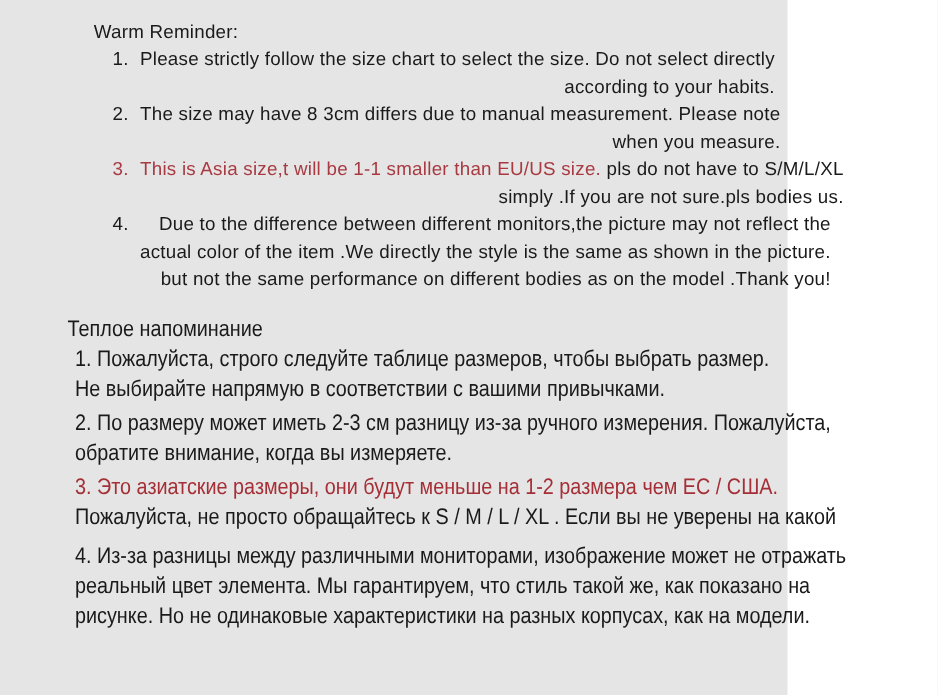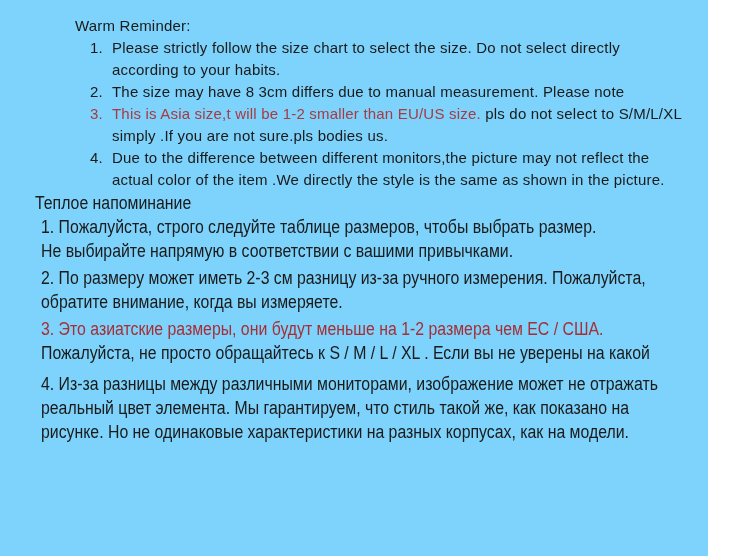--- a/index.html
+++ b/index.html
@@ -9,23 +9,23 @@
   }
   body {
     width: 750px;
     height: 556px;
     overflow: hidden;
     font-family: "Liberation Sans", sans-serif;
     color: var(--ink, #1a1a1a);
   }
   .page {
     position: relative;
-    width: 708px;
+    width: 630px;
     height: 556px;
-    background: #7dd3fc;
+    background: #e5e5e5;
   }
 
   
   .en-section {
     padding-top: 15px;
     padding-left: 75px;
     padding-right: 30px;
     font-size: 15px;
     line-height: 22px;
     letter-spacing: 0.2px;
@@ -39,29 +39,29 @@
   }
   .en-item {
     display: flex;
     align-items: flex-start;
   }
   .en-num {
     width: 22px;
     flex: 0 0 22px;
   }
   .en-lines { flex: 1 1 auto; }
-  .en-line { white-space: nowrap; }
+  .en-line { white-space: nowrap; text-align: right; }
 
   .red-en { color: var(--red-en, #a83a42); }
   .red-ru { color: var(--red-ru, #a52f36); }
 
   
   .ru-section {
-    margin-top: 0;
-    padding-left: 35px;
+    margin-top: 16px;
+    padding-left: 54px;
     padding-right: 20px;
     font-size: 18px;
     line-height: 24px;
     color: var(--ink, #1a1a1a);
   }
   .ru-paras {
     padding-left: 6px; 
     text-decoration: underline;
   }
   .ru-para-1, .ru-para-2 { margin-top: 3px; }
@@ -90,36 +90,38 @@
         <div class="en-lines">
           <div class="en-line">Please strictly follow the size chart to select the size. Do not select directly</div>
           <div class="en-line">according to your habits.</div>
         </div>
       </div>
 
       <div class="en-item">
         <span class="en-num">2.</span>
         <div class="en-lines">
           <div class="en-line">The size may have 8 3cm differs due to manual measurement. Please note</div>
+          <div class="en-line">when you measure.</div>
         </div>
       </div>
 
       <div class="en-item">
         <span class="en-num red-en">3.</span>
         <div class="en-lines">
-          <div class="en-line"><span class="red-en">This is Asia size,t will be 1-2 smaller than EU/US size.</span><span> pls do not select to S/M/L/XL</span></div>
+          <div class="en-line"><span class="red-en">This is Asia size,t will be 1-1 smaller than EU/US size.</span><span> pls do not have to S/M/L/XL</span></div>
           <div class="en-line">simply .If you are not sure.pls bodies us.</div>
         </div>
       </div>
 
       <div class="en-item">
         <span class="en-num">4.</span>
         <div class="en-lines">
           <div class="en-line">Due to the difference between different monitors,the picture may not reflect the</div>
           <div class="en-line">actual color of the item .We directly the style is the same as shown in the picture.</div>
+          <div class="en-line">but not the same performance on different bodies as on the model .Thank you!</div>
         </div>
       </div>
 
     </div>
   </section>
 
   <section class="ru-section">
     <div class="ru-line"><span class="cond">Теплое напоминание</span></div>
 
     <div class="ru-paras">

